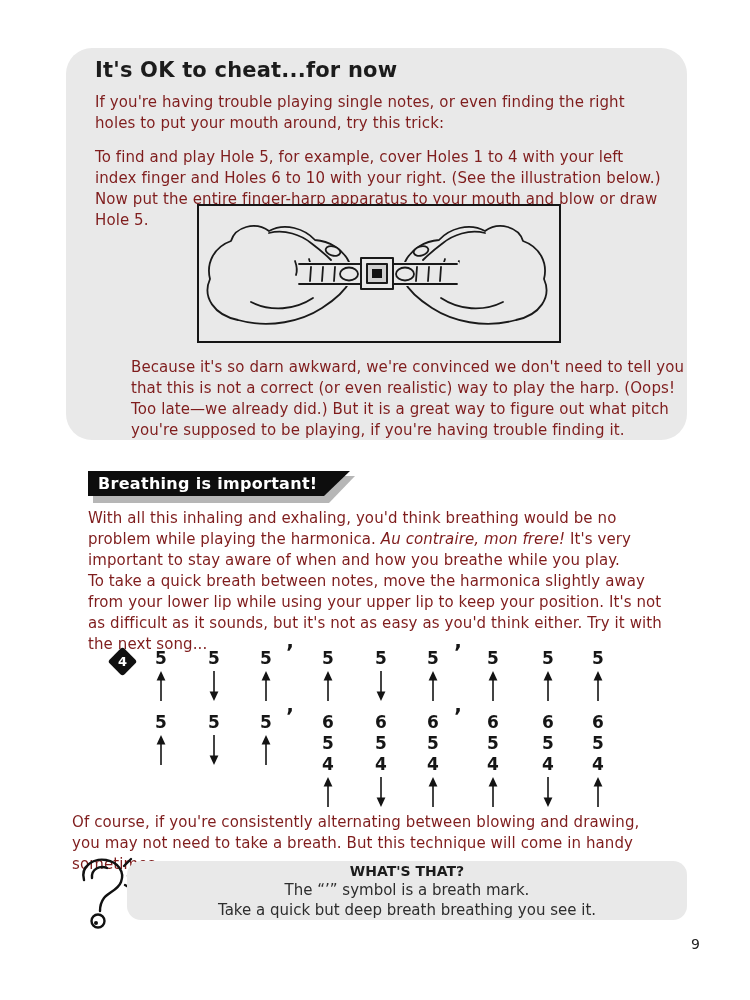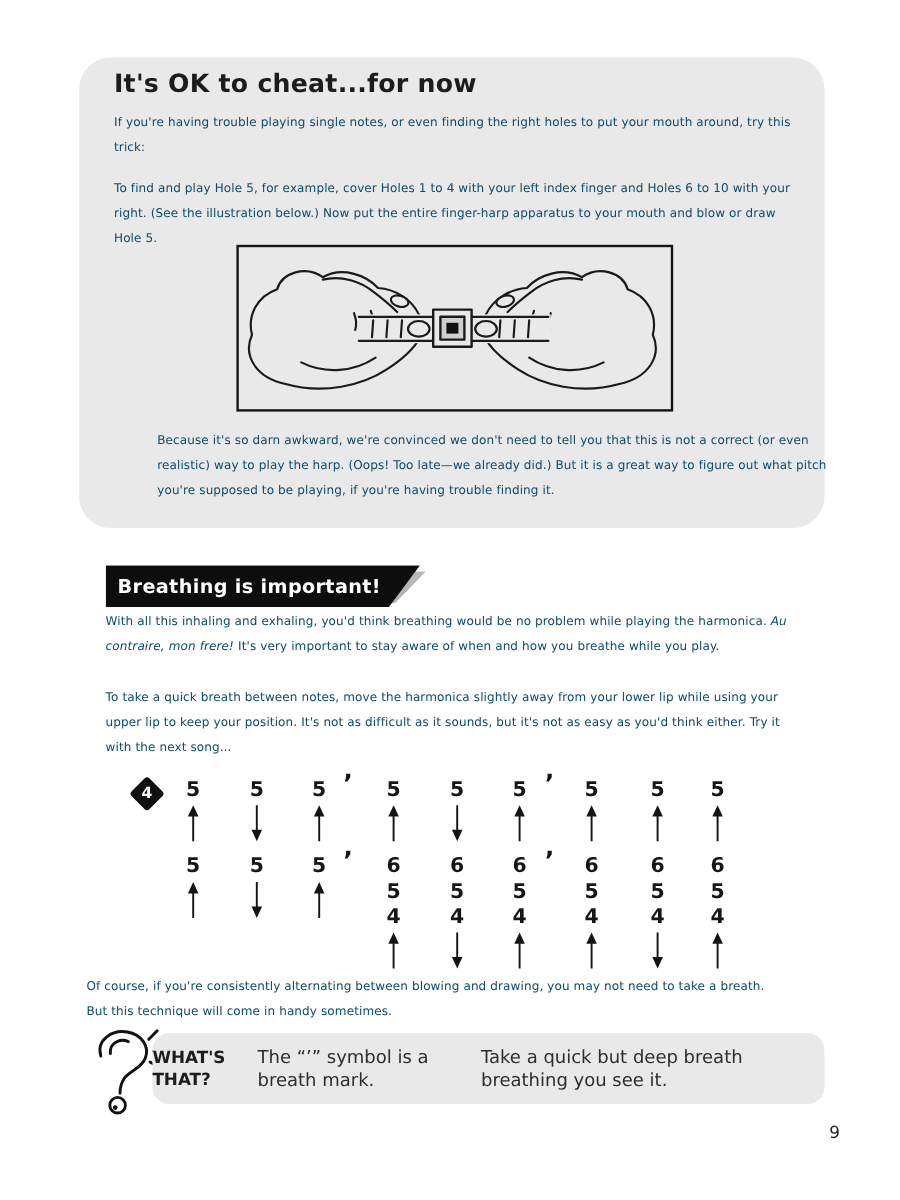--- a/index.html
+++ b/index.html
@@ -2,46 +2,46 @@
 <html><head>
 <meta charset="utf-8">
 <style>
   html,body{margin:0;padding:0;background:#fff;}
   #page{position:relative;width:750px;height:1000px;background:#ffffff;
         font-family:"DejaVu Sans",sans-serif;color:#2d2d2d;overflow:hidden;}
   .abs{position:absolute;}
   
   #cheat-box{left:66px;top:48px;width:621px;height:392px;background:#e9e9e9;border-radius:26px;}
   .box-title{left:95px;top:58px;width:560px;font-size:21px;font-weight:bold;color:#1c1c1c;letter-spacing:.2px;}
-  .para{font-size:10px;line-height:21px;letter-spacing:.1px;color:#0c4a6e;}
+  .para{font-size:15px;line-height:21px;letter-spacing:.1px;color:#7f1d1d;}
   #p1{left:95px;top:92px;width:568px;}
   #p2{left:95px;top:135px;width:568px;margin-top:12px;}
   #illustration-frame{left:197px;top:204px;width:364px;height:139px;background:#e9e9e9;border:2px solid #151515;box-sizing:border-box;}
   #p3{left:95px;top:357px;width:572px;margin-left:36px;}
   
   .banner-shadow{left:93px;top:476px;width:262px;height:27px;background:#b6b6b6;
      clip-path:polygon(0 0,100% 0,calc(100% - 26px) 100%,0 100%);}
-  #breathing-banner{left:88px;top:471px;width:262px;height:35px;background:#0d0d0d;
+  #breathing-banner{left:88px;top:471px;width:262px;height:25px;background:#0d0d0d;
      clip-path:polygon(0 0,100% 0,calc(100% - 26px) 100%,0 100%);
      display:flex;align-items:center;padding-left:10px;box-sizing:border-box;}
   #breathing-banner span{color:#fff;font-size:16px;font-weight:bold;letter-spacing:.3px;}
   #p4{left:88px;top:508px;width:576px;}
   #p5{left:88px;top:571px;width:576px;}
   #p6{left:72px;top:812px;width:582px;}
   
   #track-marker{left:112px;top:651px;width:21px;height:21px;background:#101010;border-radius:3px;
      transform:rotate(45deg);display:flex;align-items:center;justify-content:center;}
   #track-marker span{transform:rotate(-45deg);color:#fff;font-size:13px;font-weight:bold;}
   .note{position:absolute;width:26px;display:flex;flex-direction:column;align-items:center;}
   .hole{font-size:17px;line-height:21px;font-weight:bold;color:#161616;}
   .arrow{margin-top:1px;}
   .breath{position:absolute;font-size:21px;font-weight:bold;color:#161616;line-height:18px;}
   
   #whats-that-box{left:127px;top:861px;width:560px;height:59px;background:#e9e9e9;border-radius:14px;
-     display:flex;align-items:center;justify-content:center;gap:1px;}
+     display:flex;flex-direction:column;align-items:center;justify-content:center;gap:1px;}
   #whats-that-box .wt-title{font-size:14px;font-weight:bold;color:#1c1c1c;line-height:18px;}
   #whats-that-box .wt-line{font-size:15px;color:#2d2d2d;line-height:19px;}
   #page-number{left:660px;top:936px;width:40px;text-align:right;font-size:14px;color:#222;}
   .ital{font-style:italic;}
 </style>
 </head>
 <body>
 
 <div id="page">
 

